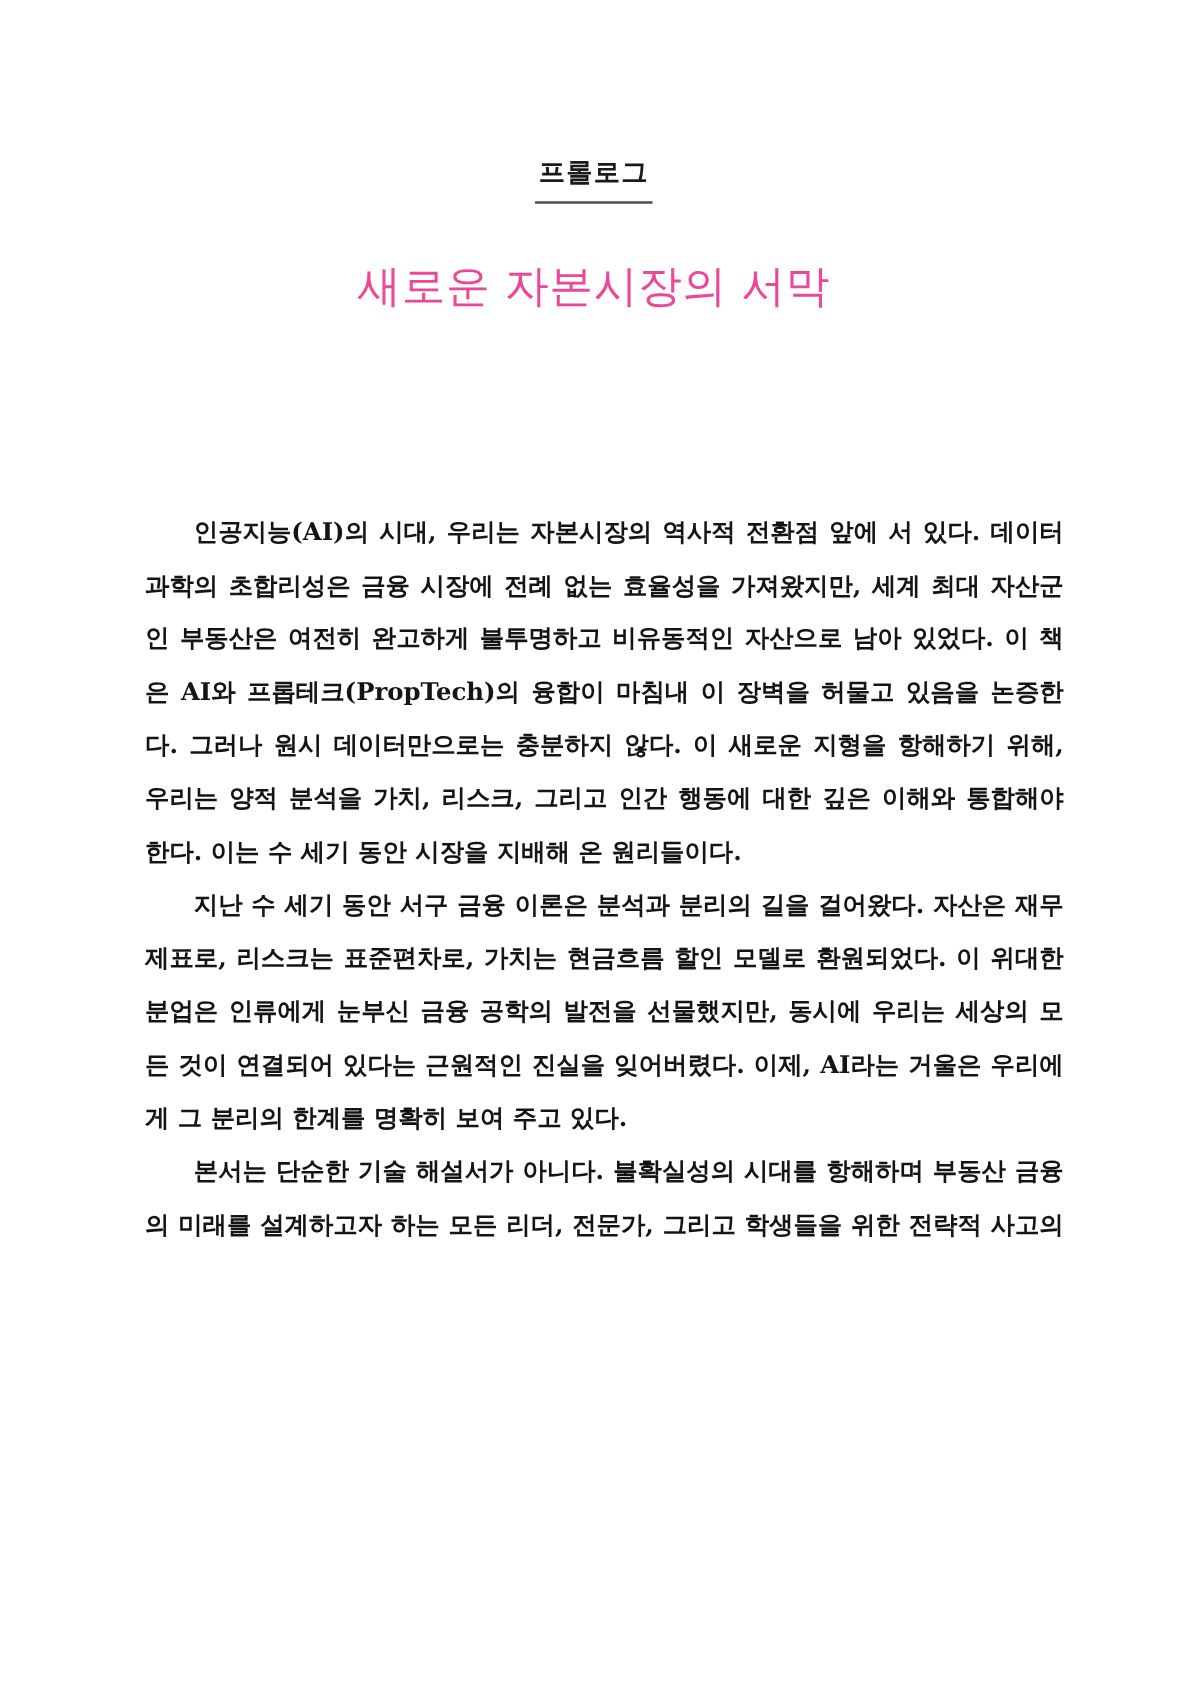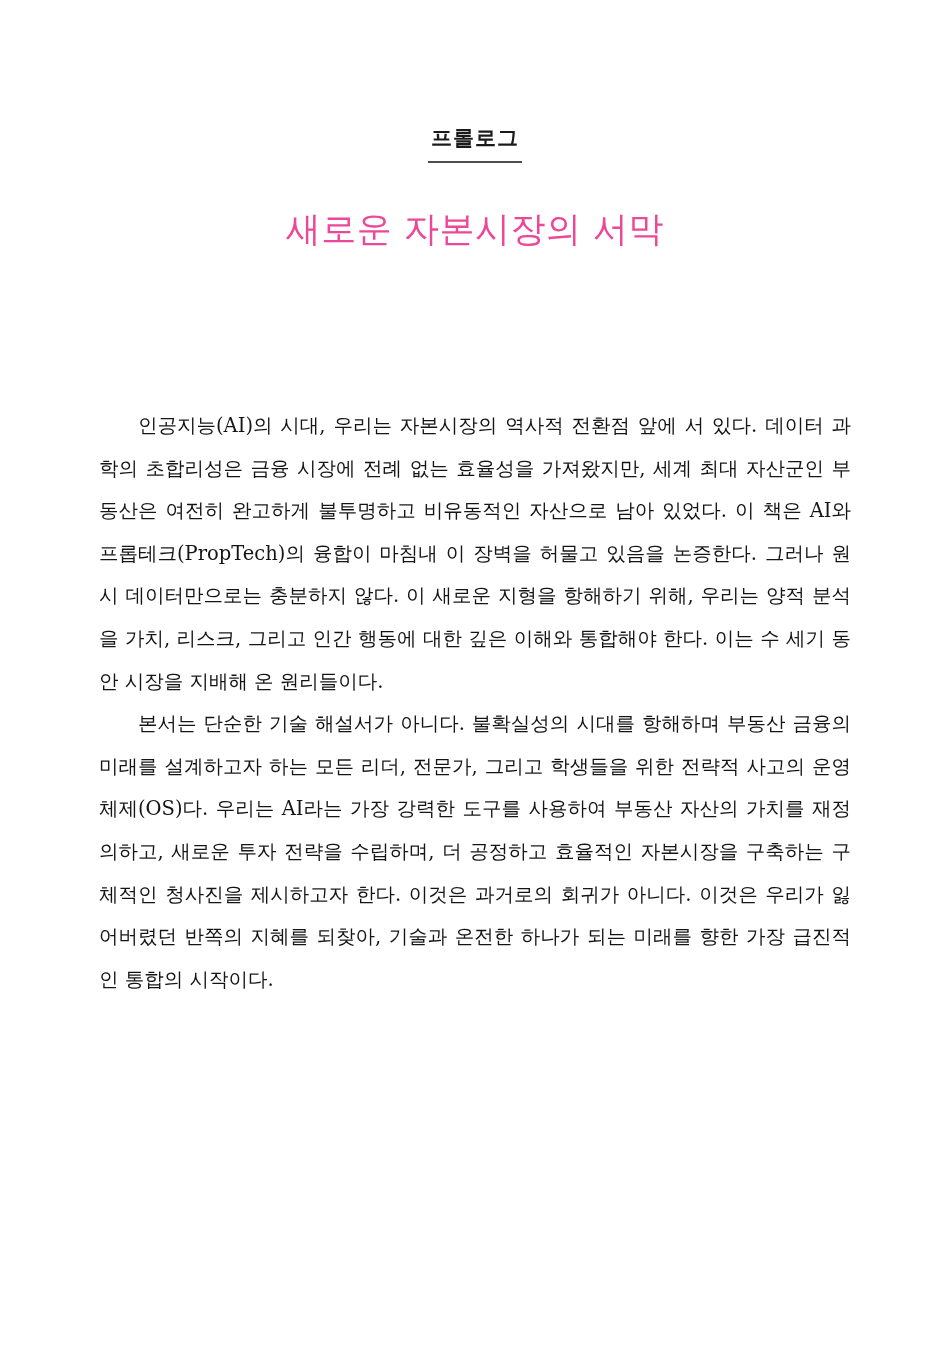--- a/index.html
+++ b/index.html
@@ -42,22 +42,23 @@
     text-align: center;
     font-family: "DejaVu Sans", "Liberation Sans", sans-serif;
     font-weight: 300;
     font-size: 35px;
     letter-spacing: 0.5px;
     color: #ec4899;
   }
   .body-text {
     position: absolute;
     top: 405px;
-    left: 99px;
+    left: 116px;
     right: 99px;
+    font-weight: bold;
   }
   .body-text p {
     margin: 0;
     font-size: 19.5px;
     line-height: 42.6px;
     text-align: justify;
     text-indent: 2em;
     word-break: break-all;
     color: #141414;
   }
@@ -94,20 +95,21 @@
 <div class="page">
 
   <div class="prologue-header">
     <span class="prologue-label">프롤로그</span>
   </div>
 
   <h1 class="page-title">새로운 자본시장의 서막</h1>
 
   <div class="body-text">
     <p>인공지능(AI)의 시대, 우리는 자본시장의 역사적 전환점 앞에 서 있다. 데이터 과학의 초합리성은 금융 시장에 전례 없는 효율성을 가져왔지만, 세계 최대 자산군인 부동산은 여전히 완고하게 불투명하고 비유동적인 자산으로 남아 있었다. 이 책은 AI와 프롭테크(PropTech)의 융합이 마침내 이 장벽을 허물고 있음을 논증한다. 그러나 원시 데이터만으로는 충분하지 않다. 이 새로운 지형을 항해하기 위해, 우리는 양적 분석을 가치, 리스크, 그리고 인간 행동에 대한 깊은 이해와 통합해야 한다. 이는 수 세기 동안 시장을 지배해 온 원리들이다.</p>
+    <p>지난 수 세기 동안 서구 금융 이론은 분석과 분리의 길을 걸어왔다. 자산은 재무제표로, 리스크는 표준편차로, 가치는 현금흐름 할인 모델로 환원되었다. 이 위대한 분업은 인류에게 눈부신 금융 공학의 발전을 선물했지만, 동시에 우리는 세상의 모든 것이 연결되어 있다는 근원적인 진실을 잊어버렸다. 이제, AI라는 거울은 우리에게 그 분리의 한계를 명확히 보여 주고 있다.</p>
     <p>본서는 단순한 기술 해설서가 아니다. 불확실성의 시대를 항해하며 부동산 금융의 미래를 설계하고자 하는 모든 리더, 전문가, 그리고 학생들을 위한 전략적 사고의 운영체제(OS)다. 우리는 AI라는 가장 강력한 도구를 사용하여 부동산 자산의 가치를 재정의하고, 새로운 투자 전략을 수립하며, 더 공정하고 효율적인 자본시장을 구축하는 구체적인 청사진을 제시하고자 한다. 이것은 과거로의 회귀가 아니다. 이것은 우리가 잃어버렸던 반쪽의 지혜를 되찾아, 기술과 온전한 하나가 되는 미래를 향한 가장 급진적인 통합의 시작이다.</p>
   </div>
 
   <div class="page-footer">
     <span class="footer-section-label">프롤로그</span>
     <span class="footer-dot">·</span>
     <span class="footer-pagenum">07</span>
   </div>
 
 </div>

